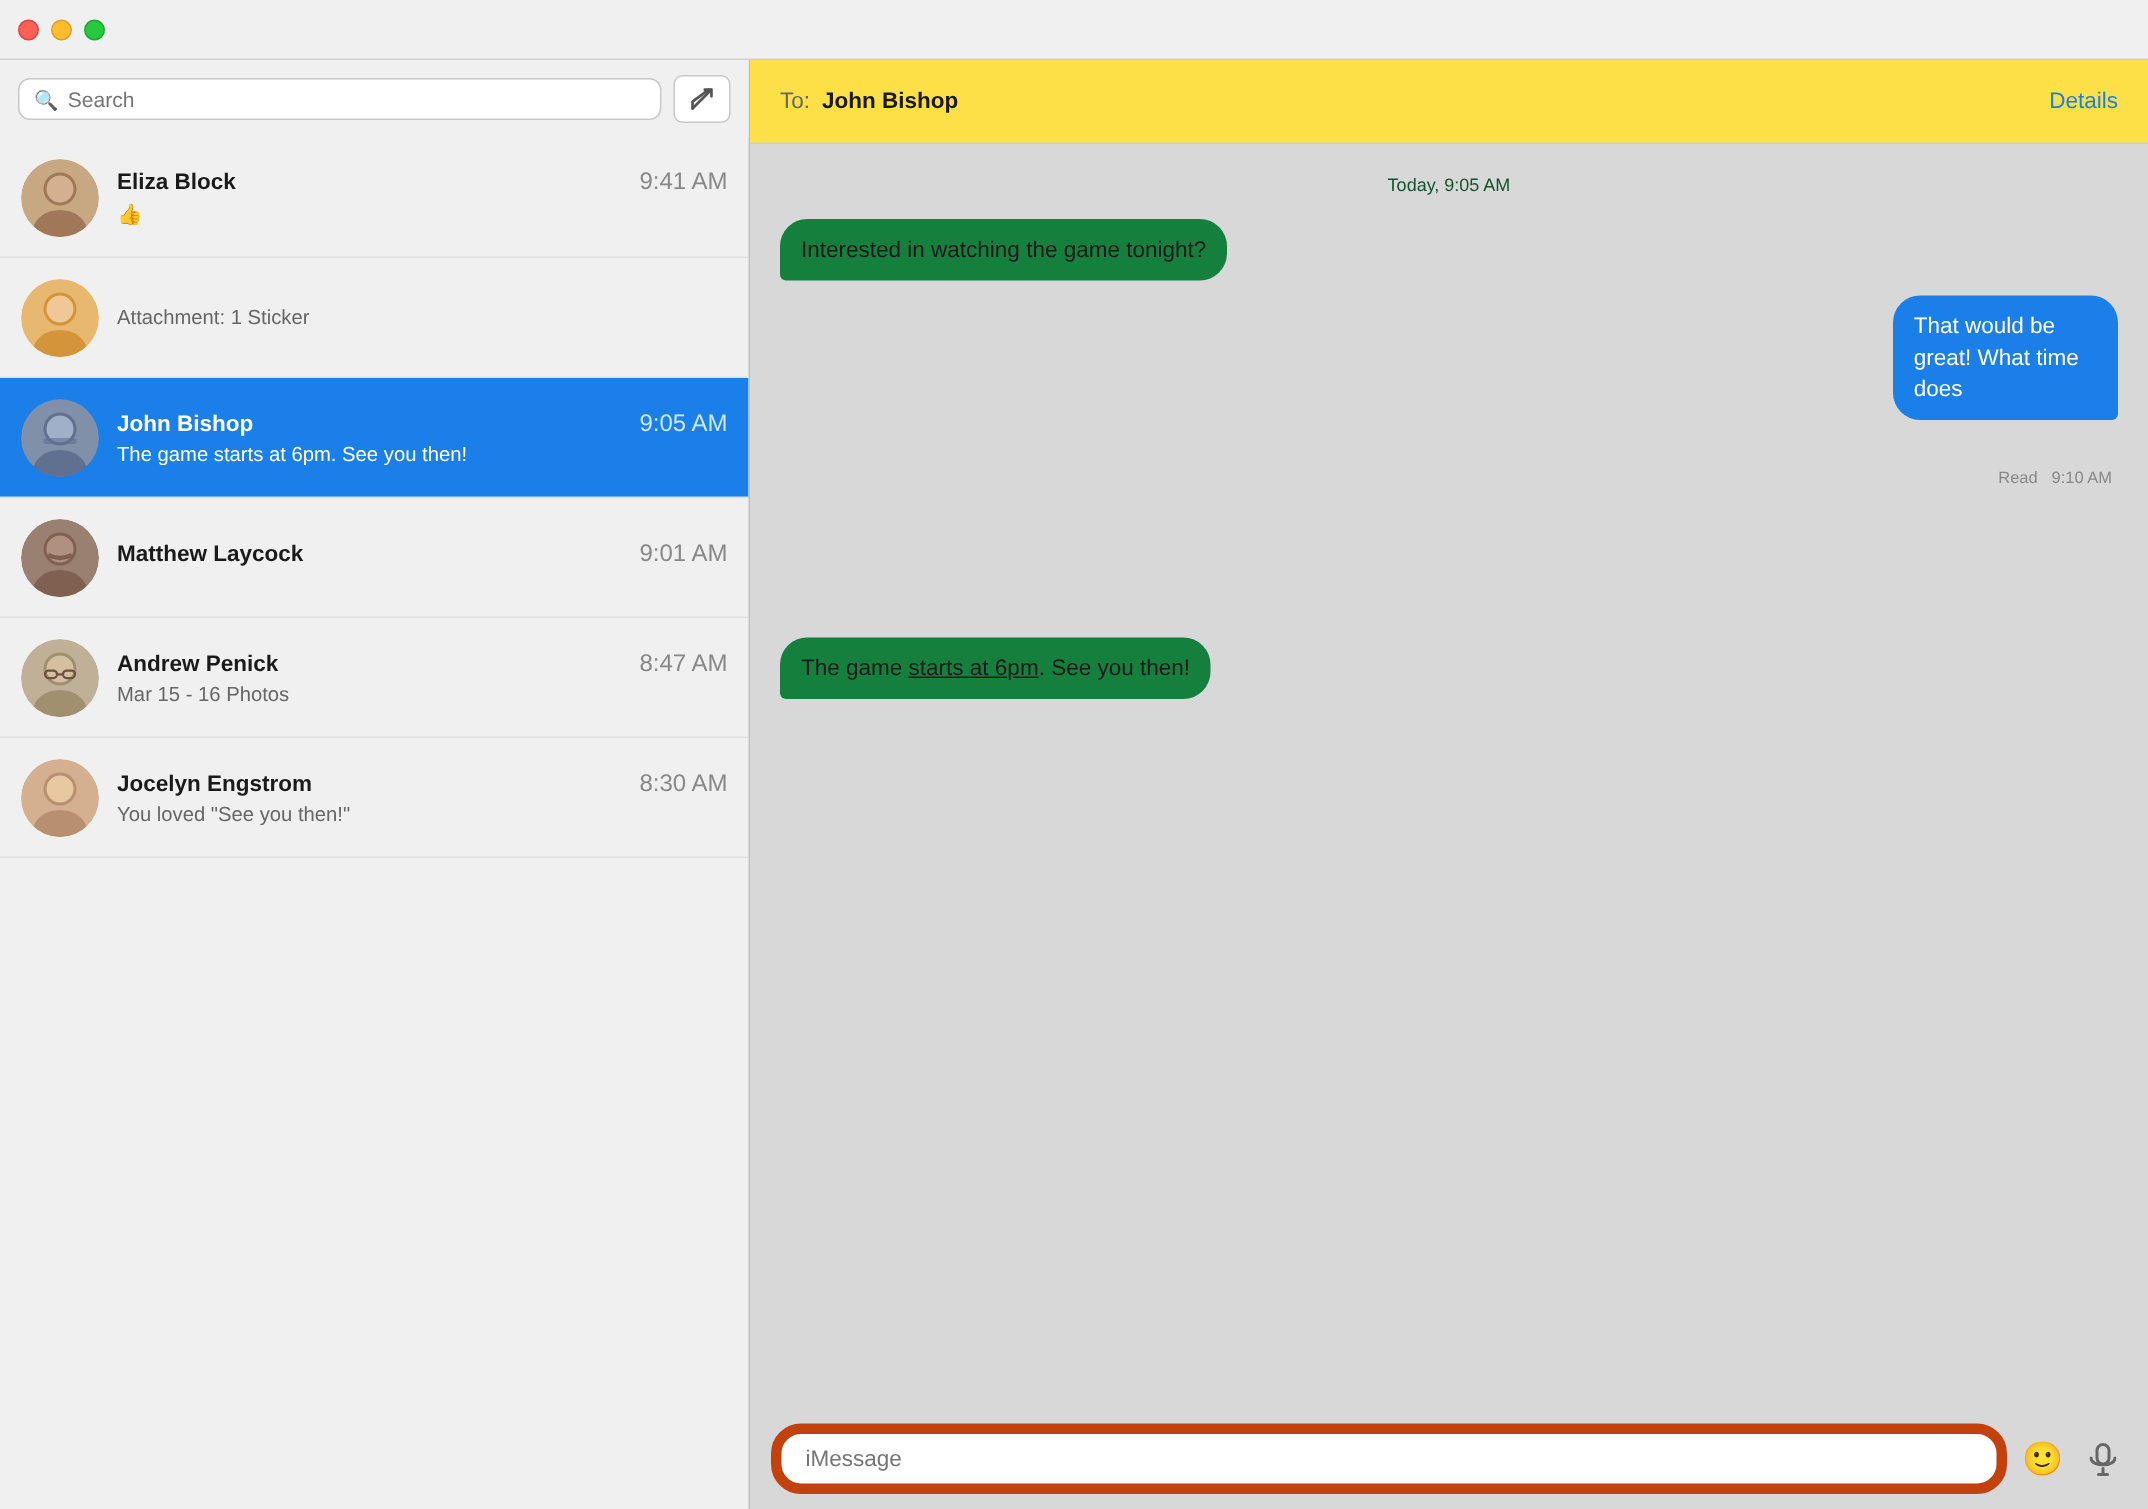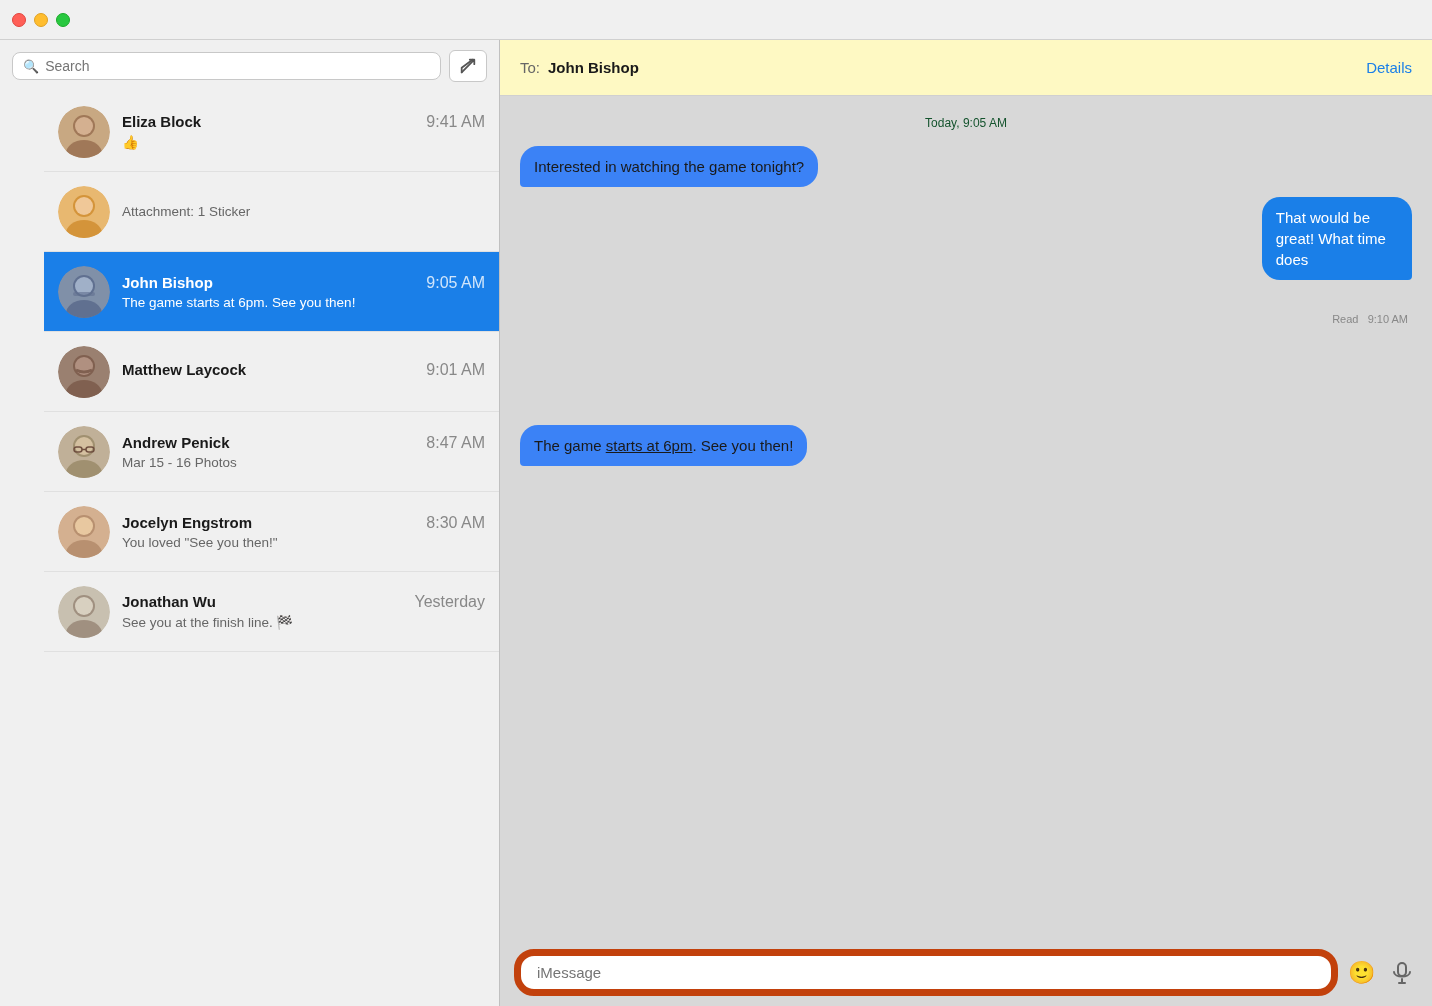--- a/index.html
+++ b/index.html
@@ -102,21 +102,20 @@
       justify-content: center;
       cursor: pointer;
       font-size: 16px;
       color: #444;
     }
 
     
     .conversation-list {
       flex: 1;
       overflow-y: auto;
-      margin-left: 44px;
     }
 
     .conversation-item {
       display: flex;
       align-items: center;
       padding: 10px 14px;
       gap: 12px;
       cursor: pointer;
       border-bottom: 1px solid #e0e0e0;
       min-height: 80px;
@@ -181,21 +180,21 @@
     
     .chat-panel {
       flex: 1;
       display: flex;
       flex-direction: column;
       background: #d8d8d8;
     }
 
     .chat-header {
       height: 56px;
-      background: #fef9c3;
+      background: #fde047;
       border-bottom: 1px solid #d0d0d0;
       display: flex;
       align-items: center;
       justify-content: space-between;
       padding: 0 20px;
     }
 
     .chat-to-line {
       display: flex;
       align-items: center;
@@ -250,21 +249,21 @@
     .message-bubble {
       max-width: 55%;
       padding: 10px 14px;
       border-radius: 18px;
       font-size: 15px;
       line-height: 1.4;
       position: relative;
     }
 
     .message-bubble.incoming-bubble {
-      background: #3b82f6;
+      background: #15803d;
       color: #1a1a1a;
       border-bottom-left-radius: 4px;
     }
 
     .message-bubble.outgoing-bubble {
       background: #1a7fe8;
       color: white;
       border-bottom-right-radius: 4px;
     }
 
@@ -446,37 +445,20 @@
         </div>
         <div class="conv-content">
           <div class="conv-header">
             <span class="conv-name">Jocelyn Engstrom</span>
             <span class="conv-time">8:30 AM</span>
           </div>
           <div class="conv-preview">You loved "See you then!"</div>
         </div>
       </div>
 
-      <div class="conversation-item">
-        <div class="avatar">
-          <svg width="52" height="52" viewBox="0 0 52 52">
-            <circle cx="26" cy="26" r="26" fill="#c8c0b0"></circle>
-            <circle cx="26" cy="20" r="11" fill="#a09080"></circle>
-            <ellipse cx="26" cy="48" rx="18" ry="14" fill="#a09080"></ellipse>
-            <circle cx="26" cy="20" r="9" fill="#d8d0c0"></circle>
-          </svg>
-        </div>
-        <div class="conv-content">
-          <div class="conv-header">
-            <span class="conv-name">Jonathan Wu</span>
-            <span class="conv-time">Yesterday</span>
-          </div>
-          <div class="conv-preview">See you at the finish line. 🏁</div>
-        </div>
-      </div>
 
     </div>
   </div>
 
   <div class="chat-panel">
 
     <div class="chat-header">
       <div class="chat-to-line">
         <span class="chat-to-label">To:</span>
         <span class="chat-to-name">John Bishop</span>

